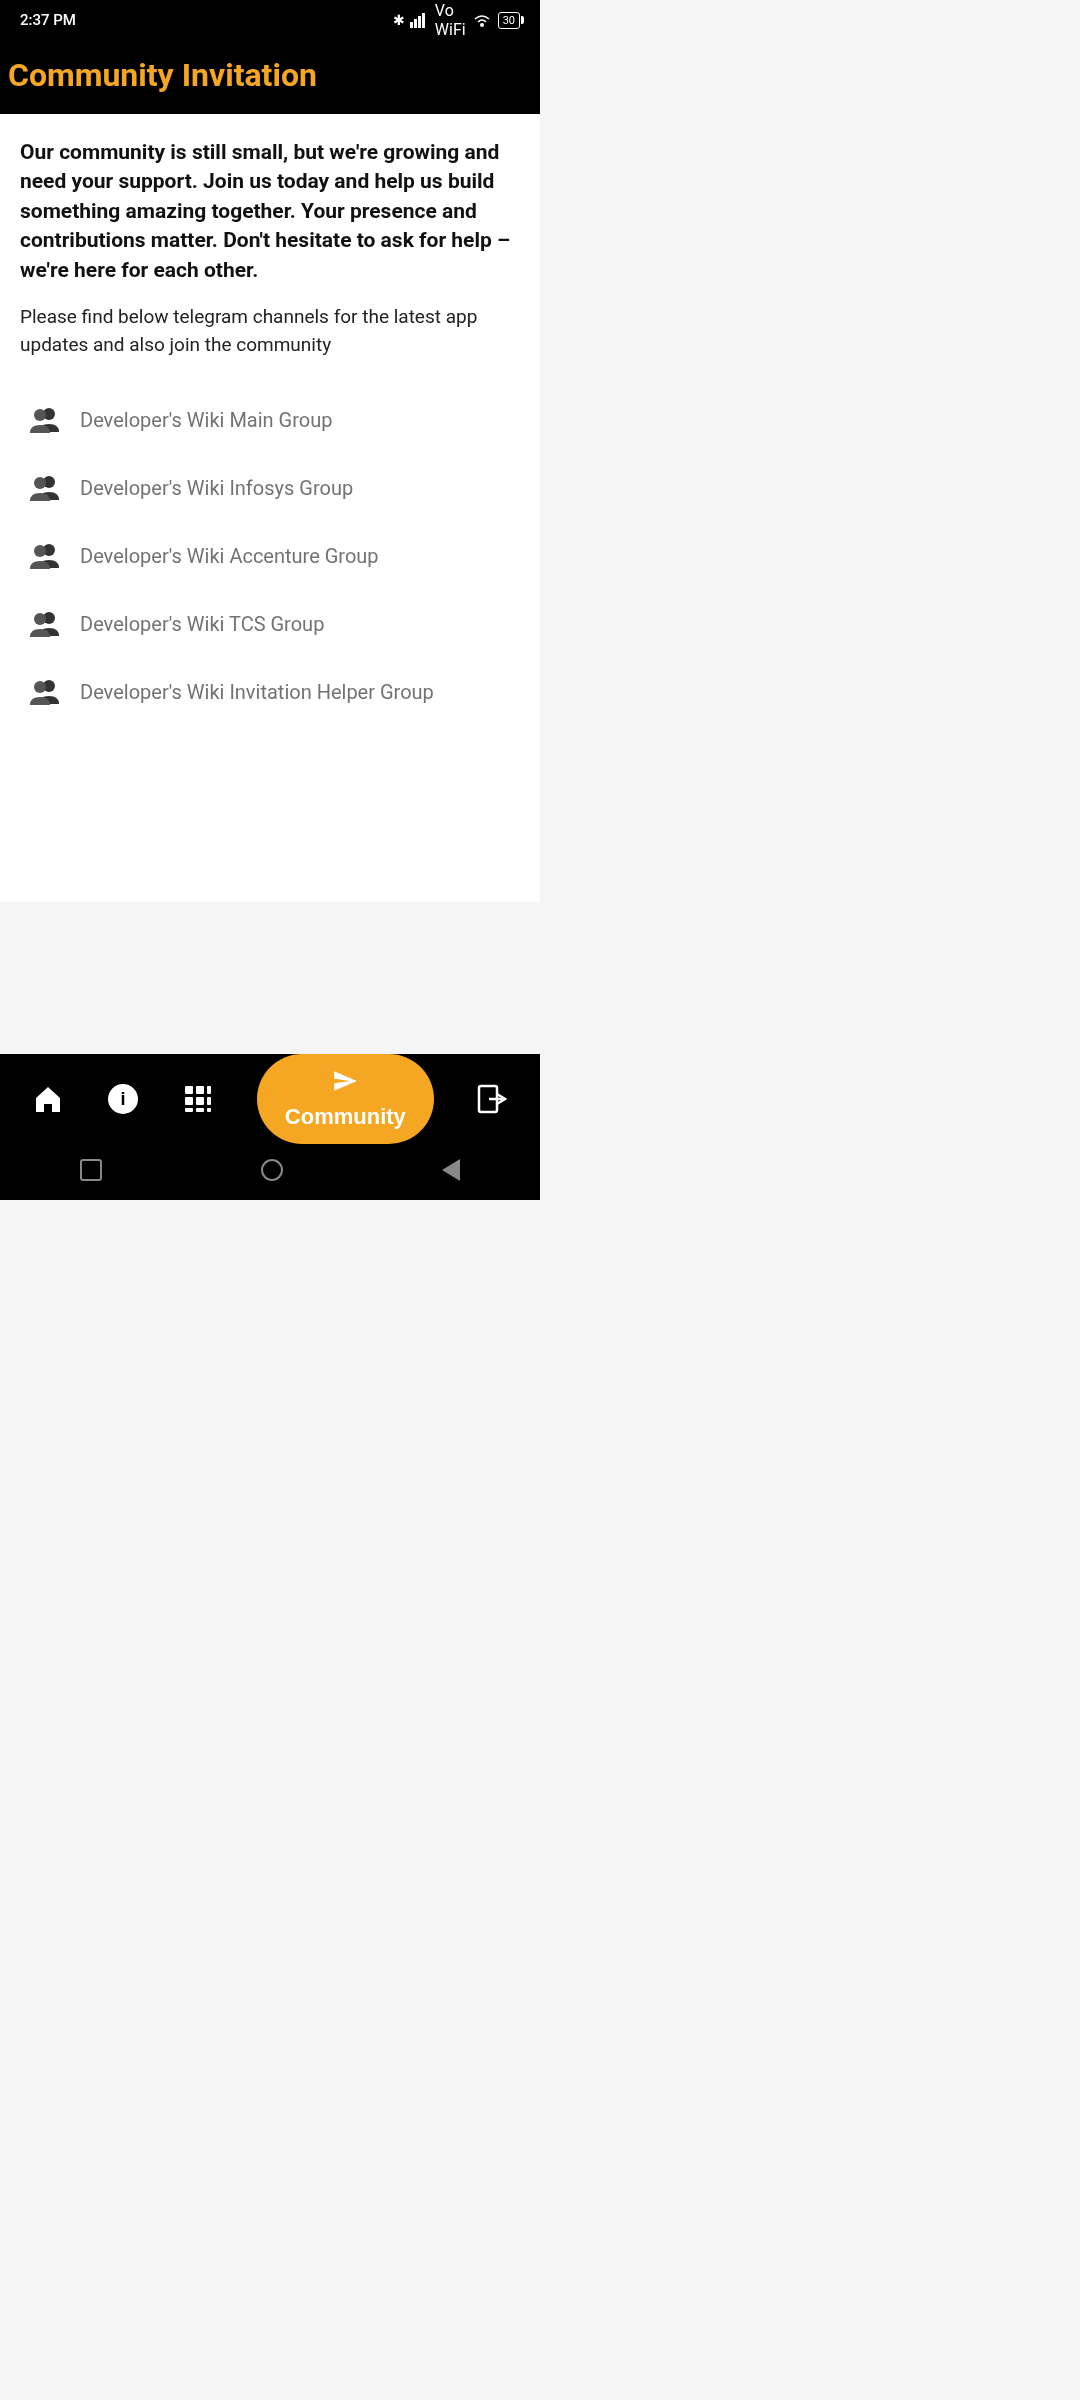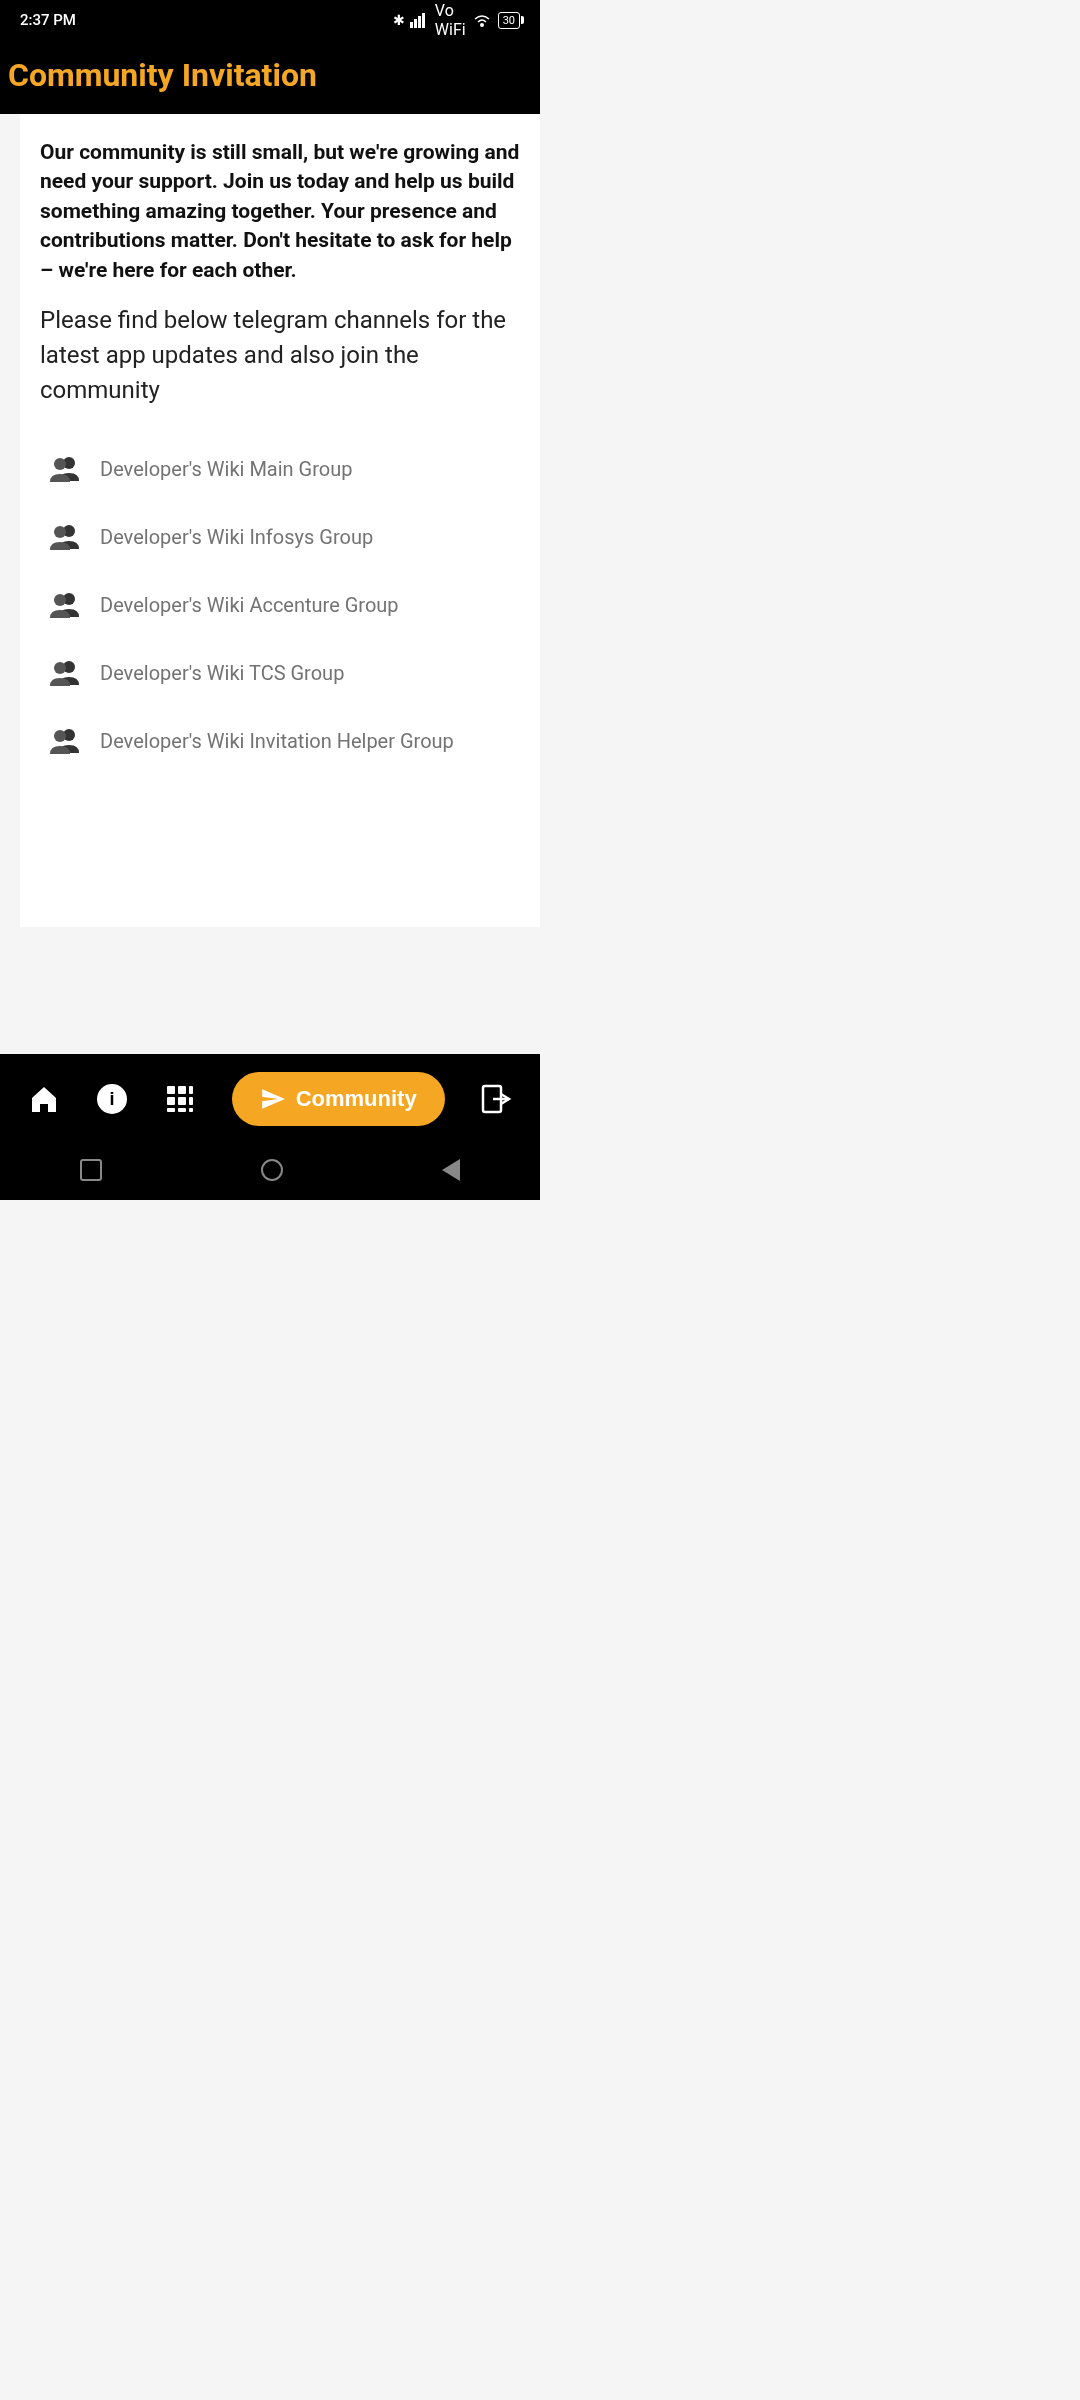--- a/index.html
+++ b/index.html
@@ -63,33 +63,32 @@
       color: #f5a623;
       font-size: 32px;
       font-weight: bold;
     }
 
     
     .main-content {
       flex: 1;
       background: #fff;
       padding: 24px 20px;
-      margin-left: 20px;
     }
 
     .intro-bold {
       font-size: 21px;
       font-weight: bold;
       color: #111;
       line-height: 1.4;
       margin-bottom: 18px;
     }
 
     .intro-regular {
-      font-size: 24px;
+      font-size: 19px;
       color: #222;
       line-height: 1.45;
       margin-bottom: 28px;
     }
 
     
     .group-list {
       display: flex;
       flex-direction: column;
       gap: 0;
@@ -149,20 +148,21 @@
       border: none;
       border-radius: 50px;
       padding: 14px 28px;
       font-size: 22px;
       font-weight: bold;
       display: flex;
       align-items: center;
       gap: 10px;
       cursor: pointer;
       white-space: nowrap;
+      flex-direction: column;
     }
 
     .community-btn .send-icon {
       width: 26px;
       height: 26px;
     }
 
     
     .android-nav {
       background: #000;

